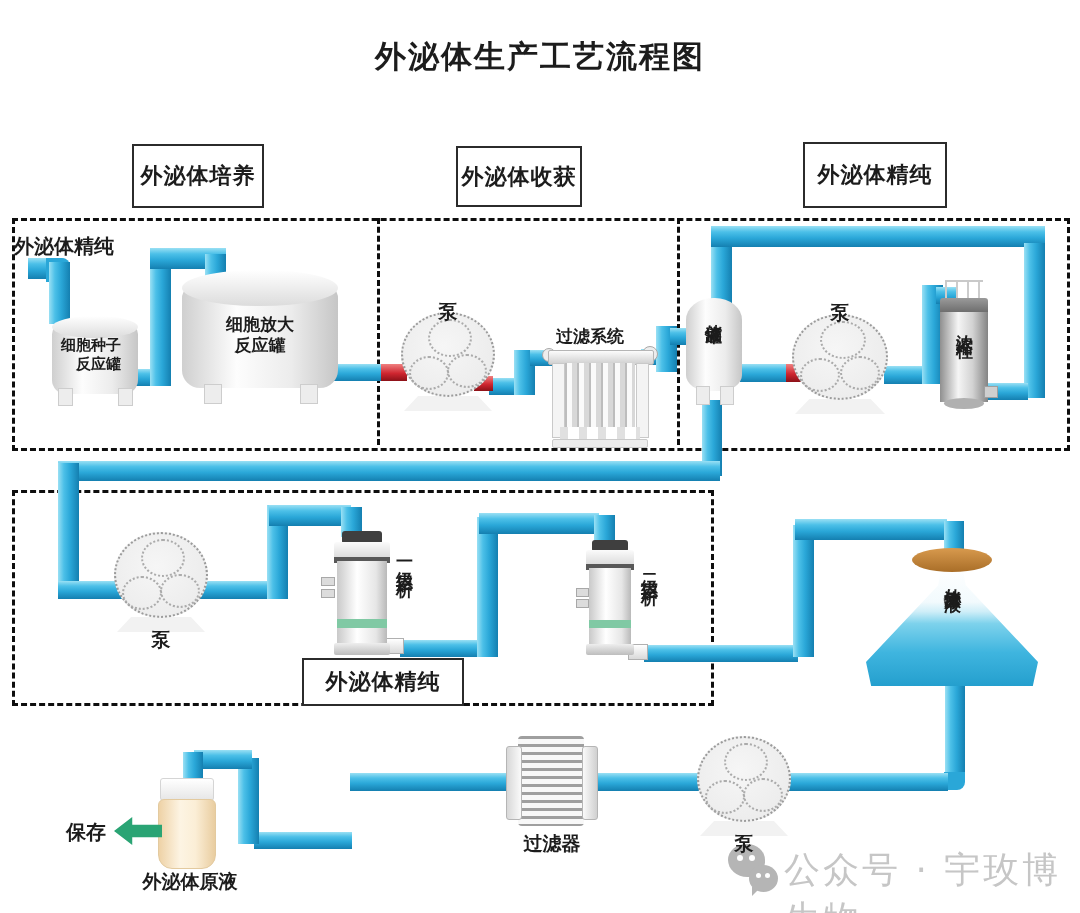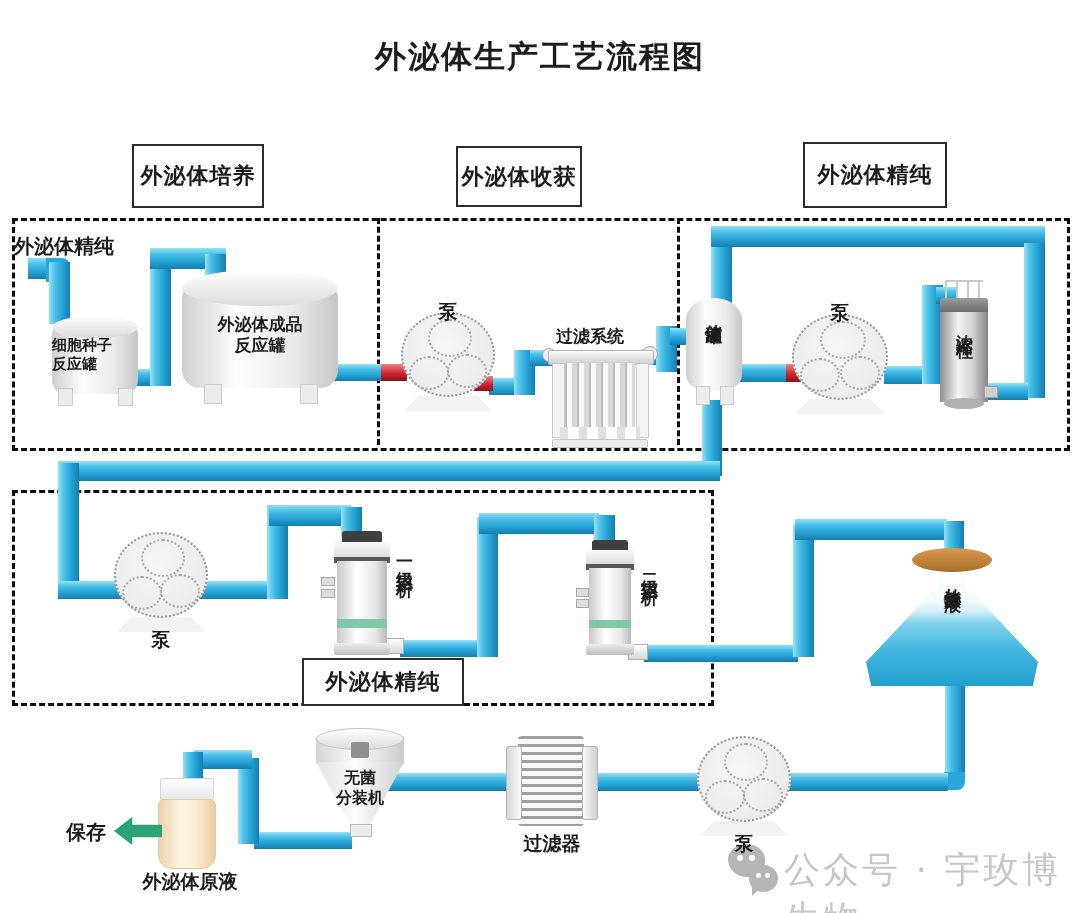--- a/index.html
+++ b/index.html
@@ -141,33 +141,33 @@
   <div class="ph" style="left:254px;top:832px;width:98px;height:17px;"></div>
   <div class="pv" style="left:238px;top:758px;width:21px;height:86px;"></div>
   <div class="ph" style="left:194px;top:750px;width:58px;height:19px;"></div>
   <div class="pv" style="left:183px;top:752px;width:20px;height:34px;"></div>
 
   <div class="eq" style="left:52px;top:316px;width:86px;height:88px;">
     <div class="leg" style="left:6px;top:72px;width:13px;height:16px;"></div>
     <div class="leg" style="left:66px;top:72px;width:13px;height:16px;"></div>
     <div class="tankbody" style="left:0;top:8px;width:86px;height:70px;border-radius:10px 10px 14px 14px;"></div>
     <div class="tanktop" style="left:0;top:0;width:86px;height:22px;"></div>
-    <div class="lbl" style="left:0;top:20px;width:69px;text-align:left;font-size:15px;">
+    <div class="lbl" style="left:0;top:20px;width:69px;text-align:right;font-size:15px;">
       <span style="display:block;">细胞种子</span>
       <span style="display:block;">反应罐</span>
     </div>
   </div>
 
   <div class="eq" style="left:182px;top:270px;width:156px;height:132px;">
     <div class="leg" style="left:22px;top:114px;width:16px;height:18px;"></div>
     <div class="leg" style="left:118px;top:114px;width:16px;height:18px;"></div>
     <div class="tankbody" style="left:0;top:16px;width:156px;height:102px;border-radius:12px 12px 18px 18px;"></div>
     <div class="tanktop" style="left:0;top:0;width:156px;height:36px;"></div>
     <div class="lbl" style="left:0;top:44px;width:156px;text-align:center;font-size:17px;">
-      <span style="display:block;">外泌体成品</span>
+      <span style="display:block;">细胞放大</span>
       <span style="display:block;">反应罐</span>
     </div>
   </div>
 
   <div class="pump" style="left:401px;top:312px;width:94px;height:99px;">
     <div class="pump-base"></div>
     <div class="pump-circle">
       <div class="lobe" style="width:40px;height:34px;left:25px;top:5px;"></div>
       <div class="lobe" style="width:36px;height:30px;left:6px;top:42px;"></div>
       <div class="lobe" style="width:36px;height:30px;right:6px;top:40px;"></div>
@@ -253,31 +253,20 @@
 
   <div class="eq" style="left:866px;top:546px;width:172px;height:140px;">
     <div style="position:absolute;left:0;top:20px;width:172px;height:120px;
          clip-path:polygon(44% 0,56% 0,58% 16%,100% 80%,97% 100%,3% 100%,0 80%,42% 16%);
          background:linear-gradient(180deg,#ffffff 0%,#f2fafd 30%,#cfeef8 38%,#7dd2ec 48%,#3fb5df 72%,#249fce 100%);"></div>
     <div style="position:absolute;left:46px;top:2px;width:80px;height:24px;border-radius:50%;
          background:linear-gradient(180deg,#d89a4e,#a96e28);"></div>
     <div class="vlbl" style="left:76px;top:28px;height:112px;font-size:17px;letter-spacing:2px;z-index:7;">外泌体原液</div>
   </div>
 
-  <div class="eq" style="left:316px;top:728px;width:88px;height:112px;">
-    <div style="position:absolute;left:0;top:10px;width:88px;height:26px;background:linear-gradient(90deg,#d4d4d4,#fdfdfd 45%,#cacaca);"></div>
-    <div style="position:absolute;left:0;top:0;width:88px;height:22px;border-radius:50%;background:linear-gradient(180deg,#ffffff,#dcdcdc);border:1px solid #c6c6c6;box-sizing:border-box;"></div>
-    <div style="position:absolute;left:35px;top:14px;width:18px;height:16px;background:#8f8f8f;border-radius:2px;"></div>
-    <div style="position:absolute;left:0;top:34px;width:88px;height:62px;clip-path:polygon(0 0,100% 0,62% 100%,38% 100%);background:linear-gradient(90deg,#e2e2e2,#fcfcfc 45%,#d0d0d0);"></div>
-    <div style="position:absolute;left:34px;top:96px;width:20px;height:11px;background:#ececec;border:1px solid #b9b9b9;"></div>
-    <div class="lbl" style="left:12px;top:40px;width:64px;text-align:center;font-size:16px;z-index:7;">
-      <span style="display:block;">无菌</span>
-      <span style="display:block;">分装机</span>
-    </div>
-  </div>
 
   <div class="eq" style="left:506px;top:736px;width:90px;height:92px;">
     <div style="position:absolute;left:12px;top:0;width:66px;height:90px;border-radius:4px;background:repeating-linear-gradient(180deg,#9f9f9f 0 3px,#f8f8f8 3px 8px);"></div>
     <div style="position:absolute;left:0;top:10px;width:14px;height:72px;background:linear-gradient(90deg,#d8d8d8,#fafafa);border:1px solid #b5b5b5;border-radius:3px;"></div>
     <div style="position:absolute;left:76px;top:10px;width:14px;height:72px;background:linear-gradient(90deg,#fafafa,#d0d0d0);border:1px solid #b5b5b5;border-radius:3px;"></div>
   </div>
   <div class="lbl" style="left:508px;top:832px;width:88px;text-align:center;font-size:19px;">过滤器</div>
 
   <div class="pump" style="left:697px;top:736px;width:94px;height:100px;">
     <div class="pump-base"></div>

